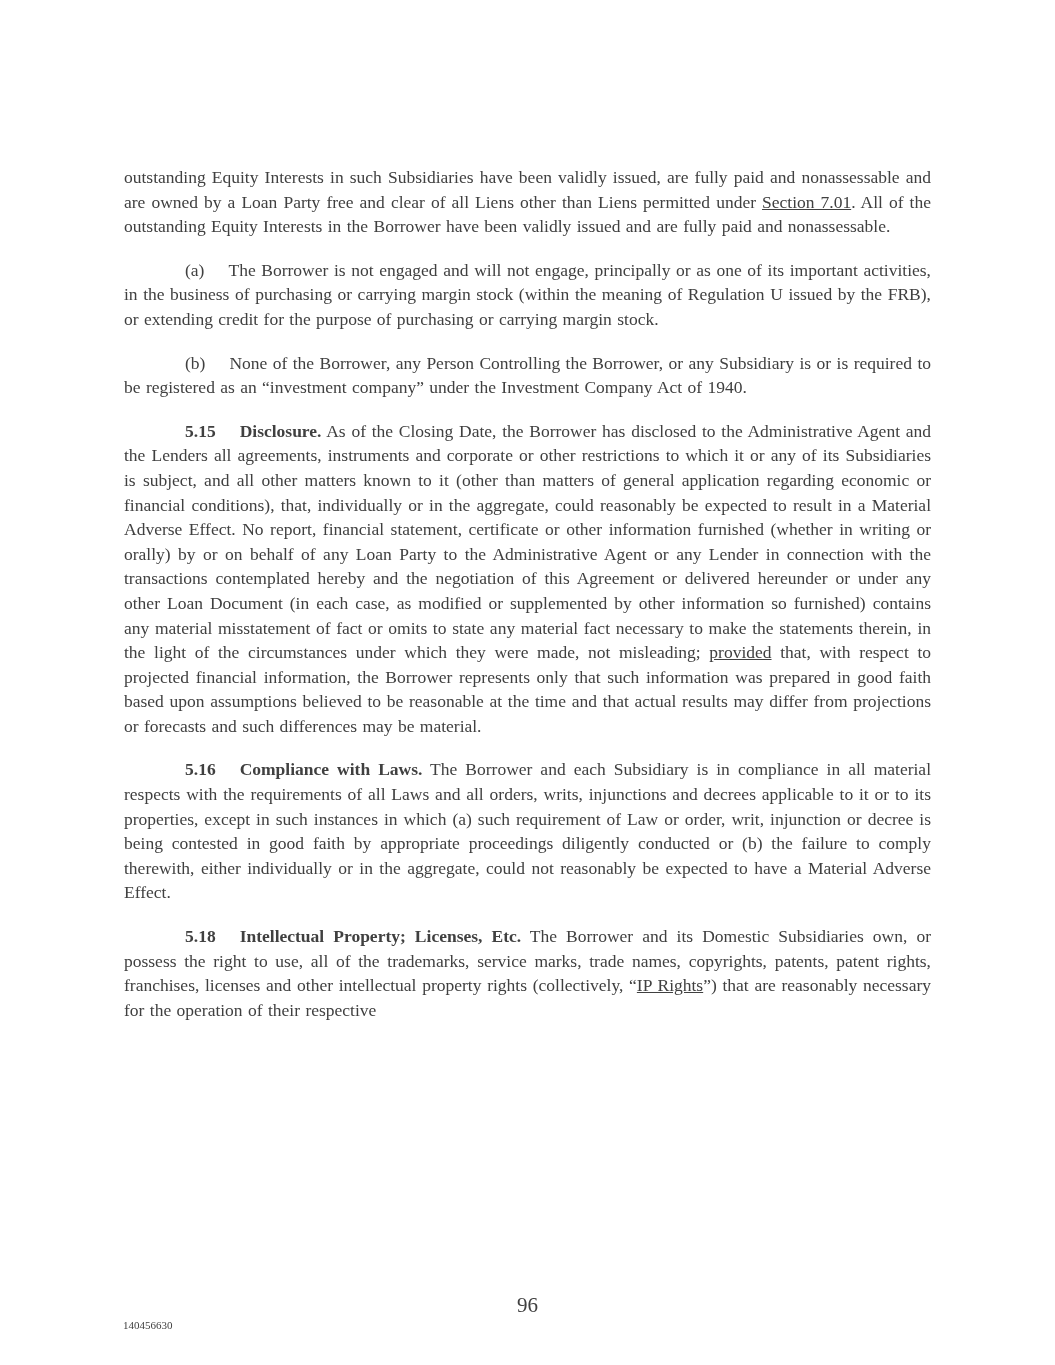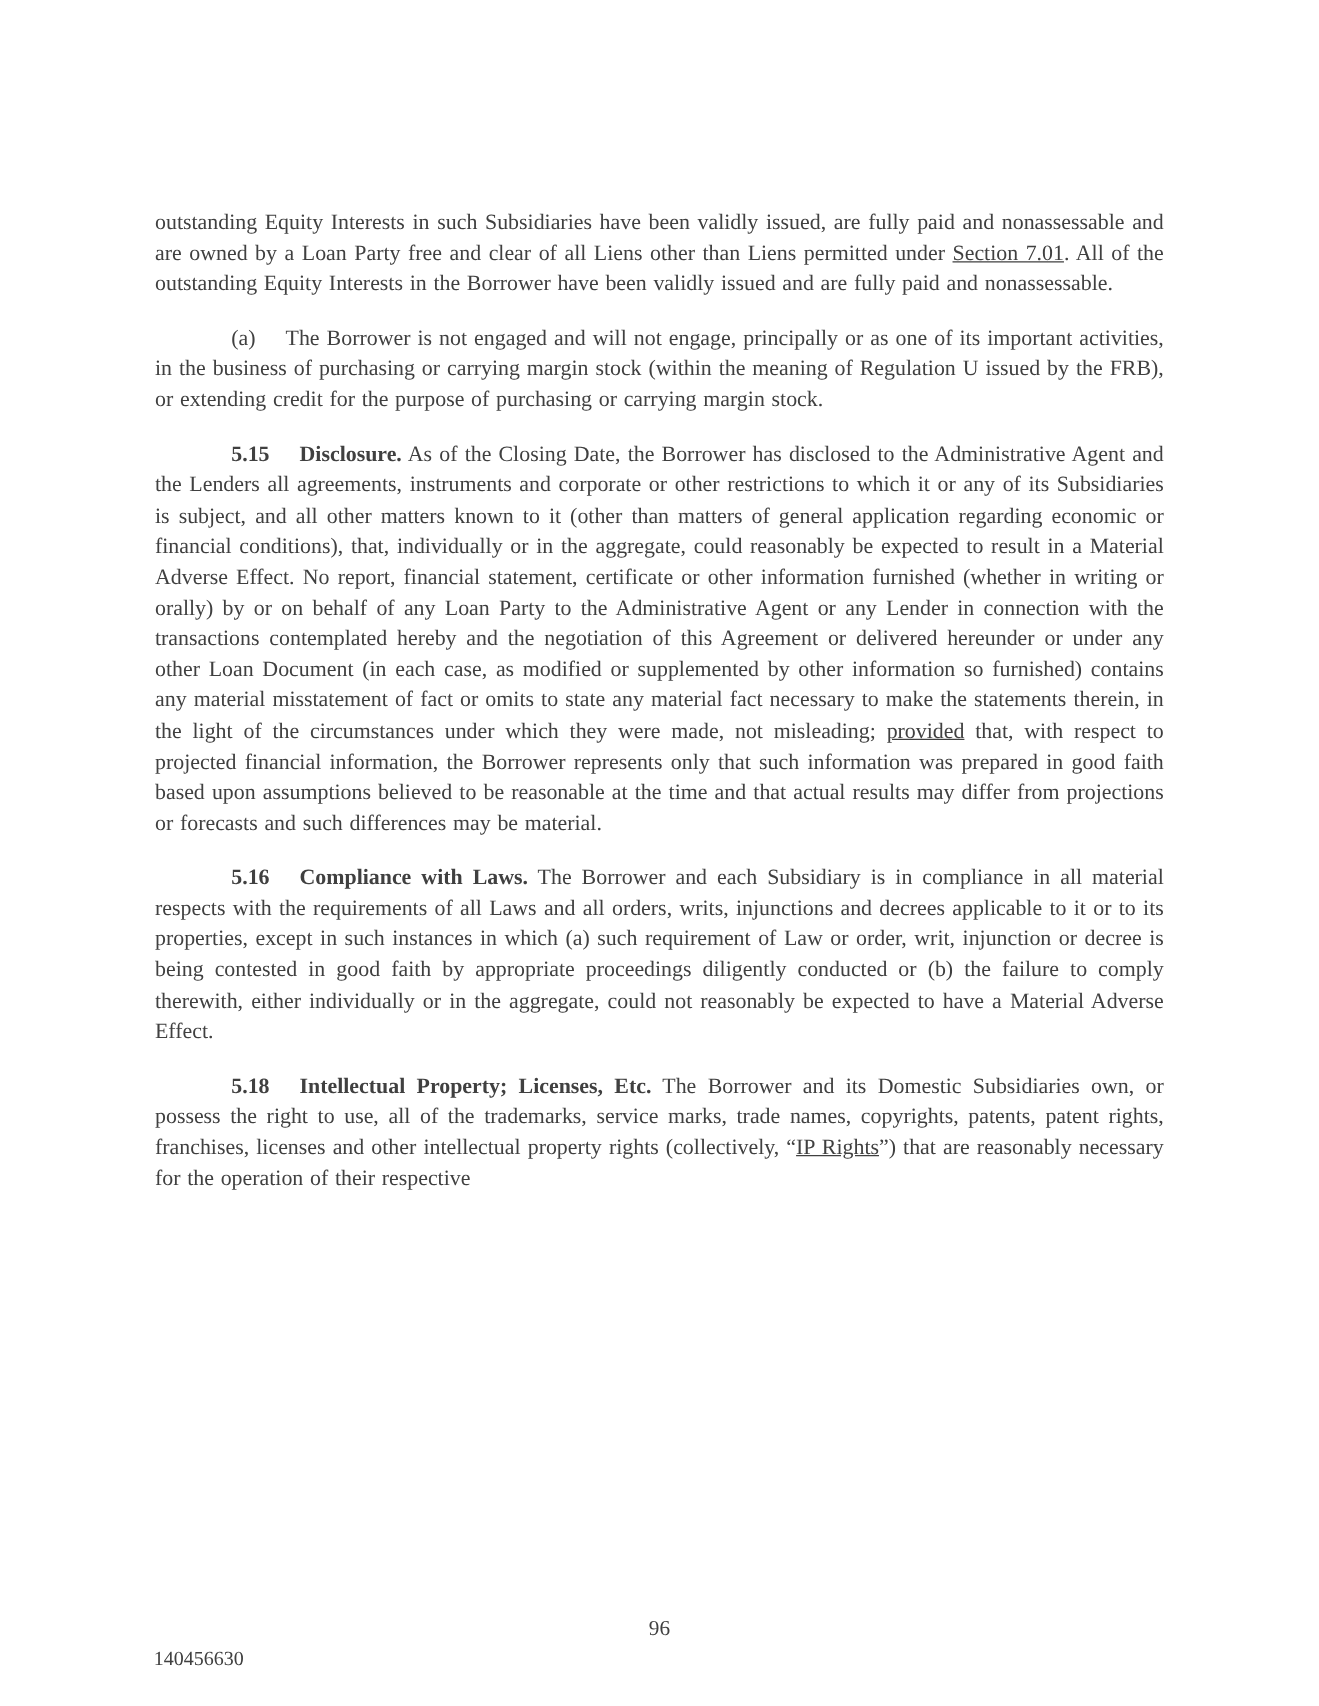--- a/index.html
+++ b/index.html
@@ -30,35 +30,36 @@
   .para.no-indent { text-indent: 0; }
   .b { font-weight: bold; }
   .u { text-decoration: underline; }
   .tab { display: inline-block; width: 24px; }
   .page-number {
     position: absolute;
     left: 0;
     top: 1258px;
     width: 1055px;
     text-align: center;
-    font-size: 17px;
+    font-size: 21px;
   }
   .doc-id {
     position: absolute;
     left: 123px;
     top: 1284px;
-    font-size: 16px;
+    font-size: 11px;
   }
 </style>
 </head>
 <body>
 
 <div class="page">
   <div class="content">
     <p class="para no-indent"><span>outstanding Equity Interests in such Subsidiaries have been validly issued, are fully paid and nonassessable and are owned by a Loan Party free and clear of all Liens other than Liens permitted under </span><span class="u">Section 7.01</span><span>.  All of the outstanding Equity Interests in the Borrower have been validly issued and are fully paid and nonassessable.</span></p>
     <p class="para"><span>(a)</span><span class="tab"></span><span>The Borrower is not engaged and will not engage, principally or as one of its important activities, in the business of purchasing or carrying margin stock (within the meaning of Regulation U issued by the FRB), or extending credit for the purpose of purchasing or carrying margin stock.</span></p>
+    <p class="para"><span>(b)</span><span class="tab"></span><span>None of the Borrower, any Person Controlling the Borrower, or any Subsidiary is or is required to be registered as an “investment company” under the Investment Company Act of 1940.</span></p>
     <p class="para"><span class="b">5.15</span><span class="tab"></span><span class="b">Disclosure.</span><span>  As of the Closing Date, the Borrower has disclosed to the Administrative Agent and the Lenders all agreements, instruments and corporate or other restrictions to which it or any of its Subsidiaries is subject, and all other matters known to it (other than matters of general application regarding economic or financial conditions), that, individually or in the aggregate, could reasonably be expected to result in a Material Adverse Effect.  No report, financial statement, certificate or other information furnished (whether in writing or orally) by or on behalf of any Loan Party to the Administrative Agent or any Lender in connection with the transactions contemplated hereby and the negotiation of this Agreement or delivered hereunder or under any other Loan Document (in each case, as modified or supplemented by other information so furnished) contains any material misstatement of fact or omits to state any material fact necessary to make the statements therein, in the light of the circumstances under which they were made, not misleading; </span><span class="u">provided</span><span> that, with respect to projected financial information, the Borrower represents only that such information was prepared in good faith based upon assumptions believed to be reasonable at the time and that actual results may differ from projections or forecasts and such differences may be material.</span></p>
     <p class="para"><span class="b">5.16</span><span class="tab"></span><span class="b">Compliance with Laws.</span><span>  The Borrower and each Subsidiary is in compliance in all material respects with the requirements of all Laws and all orders, writs, injunctions and decrees applicable to it or to its properties, except in such instances in which (a) such requirement of Law or order, writ, injunction or decree is being contested in good faith by appropriate proceedings diligently conducted or (b) the failure to comply therewith, either individually or in the aggregate, could not reasonably be expected to have a Material Adverse Effect.</span></p>
     <p class="para"><span class="b">5.18</span><span class="tab"></span><span class="b">Intellectual Property; Licenses, Etc.</span><span>  The Borrower and its Domestic Subsidiaries own, or possess the right to use, all of the trademarks, service marks, trade names, copyrights, patents, patent rights, franchises, licenses and other intellectual property rights (collectively, “</span><span class="u">IP Rights</span><span>”) that are reasonably necessary for the operation of their respective</span></p>
   </div>
   <div class="page-number">96</div>
   <div class="doc-id">140456630</div>
 </div>
 
 </body></html>

